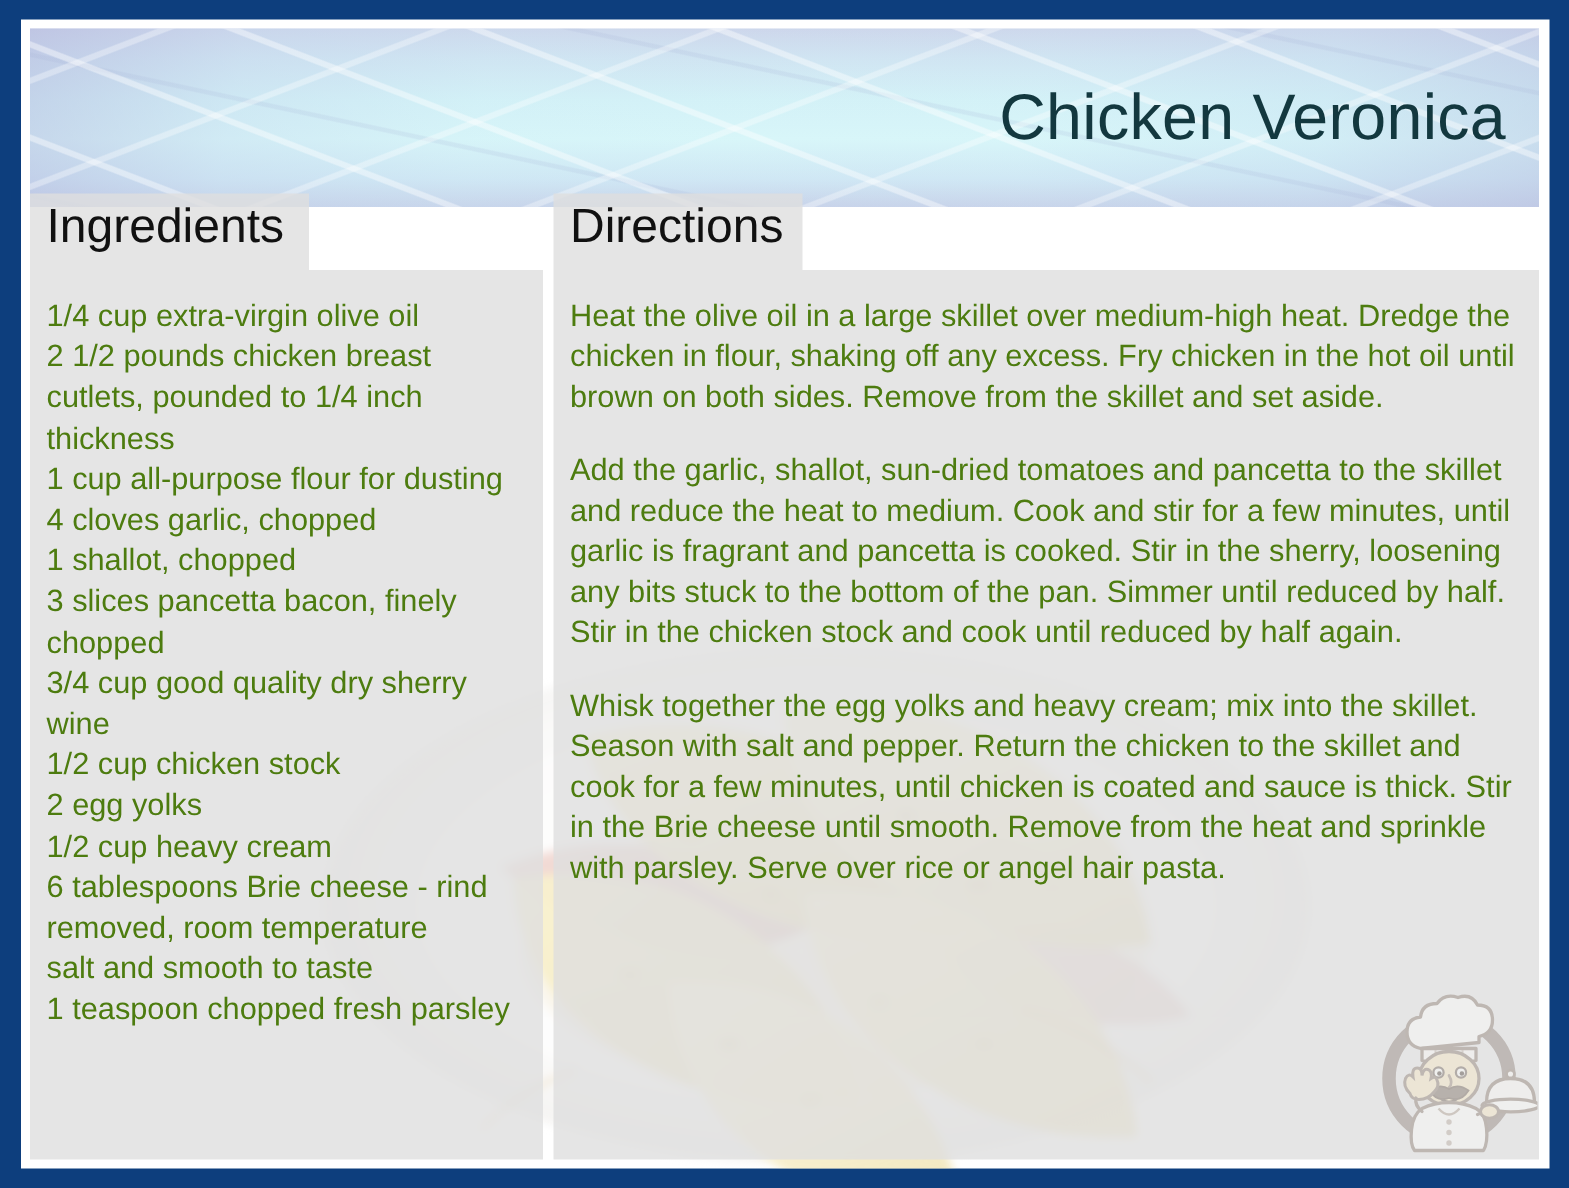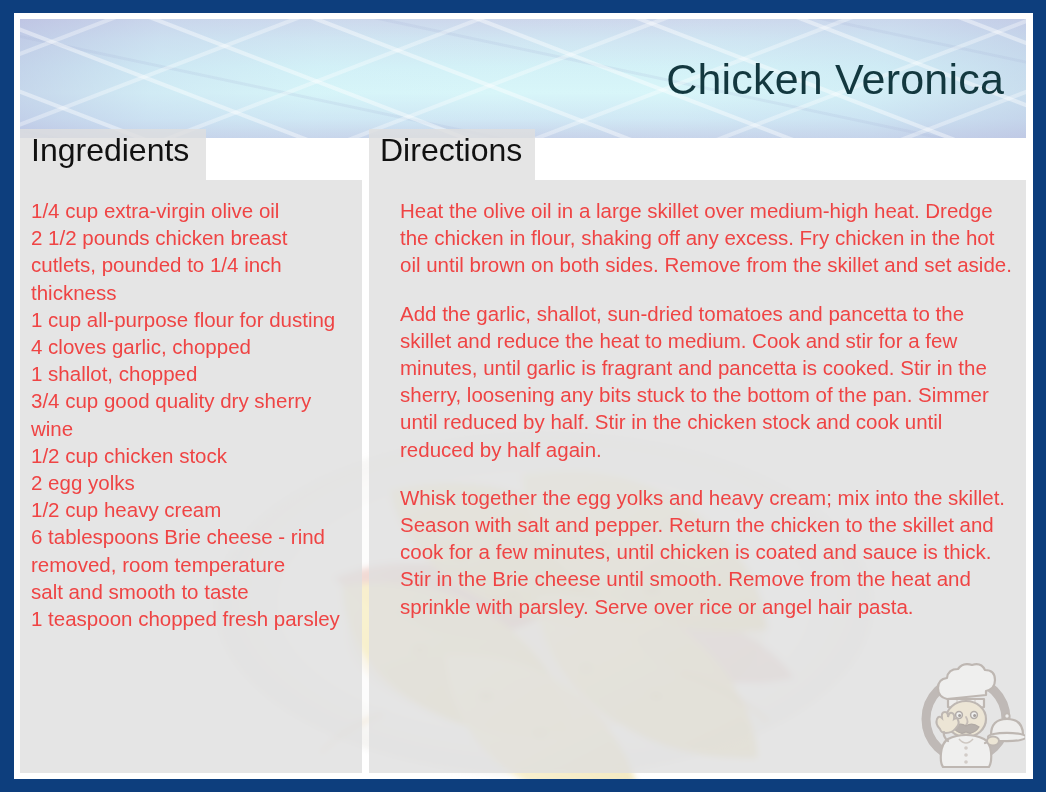--- a/index.html
+++ b/index.html
@@ -168,29 +168,29 @@
   }
 
   .section-content {
     position: absolute;
     left: 11px;
     top: 68px;
     right: 10px;
     z-index: 2;
     font-size: 20.5px;
     line-height: 27.2px;
-    color: #ef4444;
+    color: #4d7c0f;
   }
 
   #ingredient-list {
     list-style: none;
   }
   #ingredient-list li { white-space: normal; }
 
-  #directions-paragraphs p { margin-bottom: 21px; margin-left: 20px; }
+  #directions-paragraphs p { margin-bottom: 21px; }
   #directions-paragraphs p:last-child { margin-bottom: 0; }
 
   
   #chef-logo {
     position: absolute;
     right: 8px;
     bottom: 8px;
     width: 118px;
     height: 118px;
     opacity: 0.42;
@@ -289,20 +289,21 @@
         <div class="section-body-panel"></div>
         <div class="section-heading-tab"></div>
         <h2 class="section-heading">Ingredients</h2>
         <div class="section-content">
           <ul id="ingredient-list">
             <li>1/4 cup extra-virgin olive oil</li>
             <li>2 1/2 pounds chicken breast cutlets, pounded to 1/4 inch thickness</li>
             <li>1 cup all-purpose flour for dusting</li>
             <li>4 cloves garlic, chopped</li>
             <li>1 shallot, chopped</li>
+            <li>3 slices pancetta bacon, finely chopped</li>
             <li>3/4 cup good quality dry sherry wine</li>
             <li>1/2 cup chicken stock</li>
             <li>2 egg yolks</li>
             <li>1/2 cup heavy cream</li>
             <li>6 tablespoons Brie cheese - rind removed, room temperature</li>
             <li>salt and smooth to taste</li>
             <li>1 teaspoon chopped fresh parsley</li>
           </ul>
         </div>
       </section>

